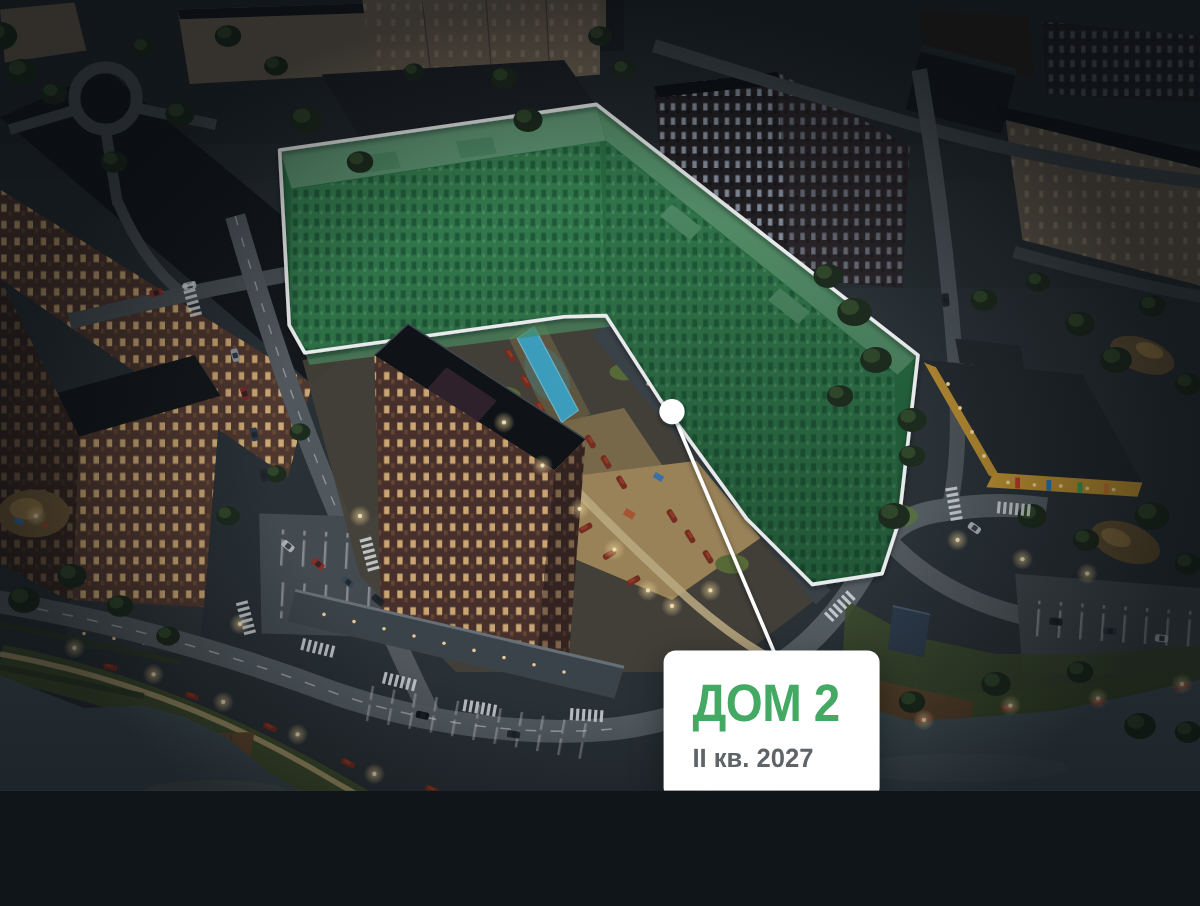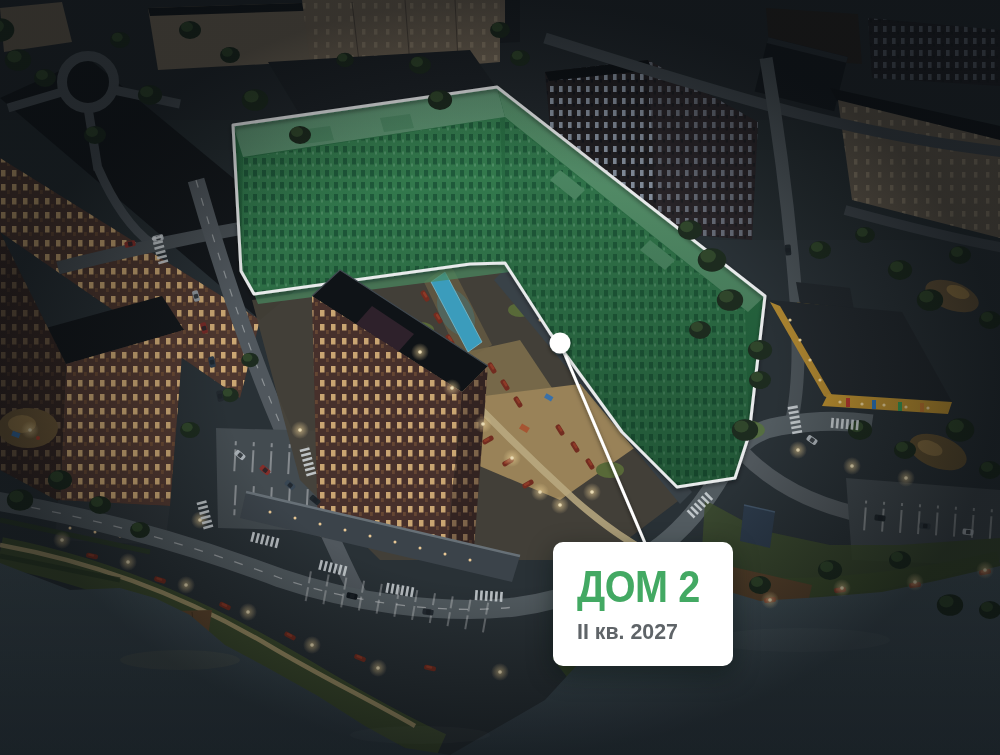--- a/index.html
+++ b/index.html
@@ -1,16 +1,16 @@
 <!DOCTYPE html>
 <html><head>
 <meta charset="utf-8">
 <style>
   html,body{margin:0;padding:0;background:#10151a;}
-  #stage{position:relative;width:1000px;height:755px;overflow:hidden;
+  #stage{position:relative;width:1000px;height:659px;overflow:hidden;
          font-family:"Liberation Sans",sans-serif;background:#2b3136;}
   #scene{position:absolute;left:0;top:0;}
   
   .card{position:absolute;left:553px;top:542px;width:180px;height:124px;
         background:#ffffff;border-radius:10px;box-sizing:border-box;
         padding:21px 0 0 24px;cursor:pointer;
         box-shadow:0 8px 26px rgba(5,15,10,.45);}
   .card-title{font-weight:bold;font-size:44px;line-height:48px;color:#43A963;
         letter-spacing:-.5px;transform:scaleX(.9);transform-origin:left center;white-space:nowrap;}
   .card-sub{margin-top:8px;font-weight:bold;font-size:22px;line-height:26px;color:#5F6468;

